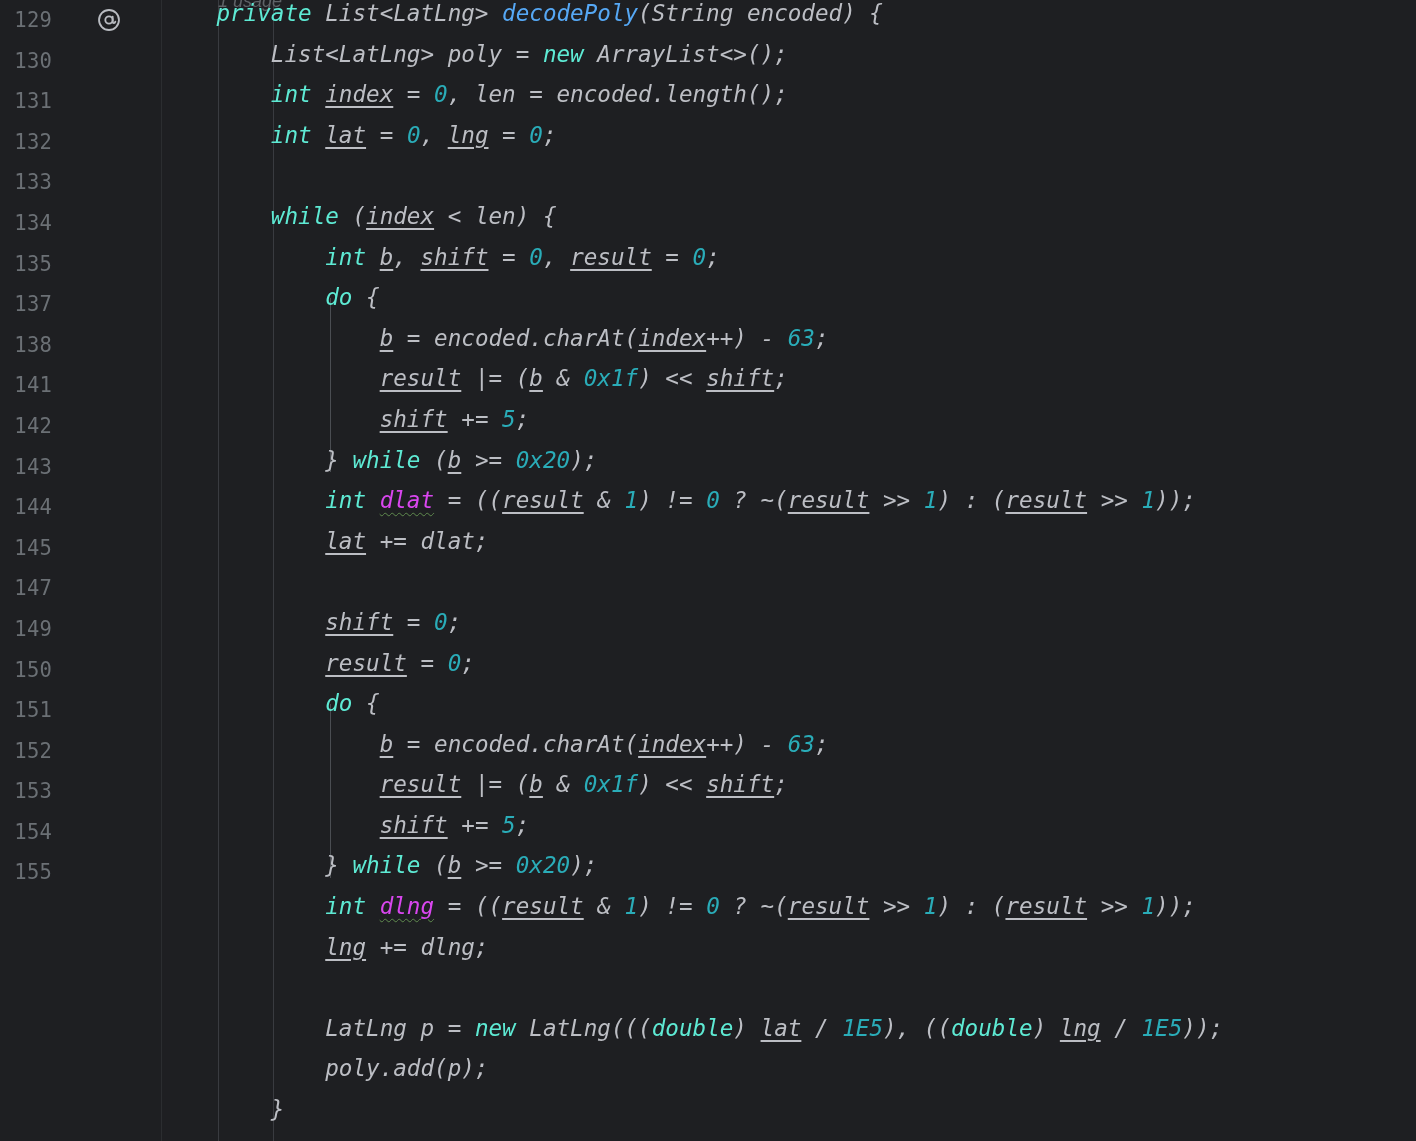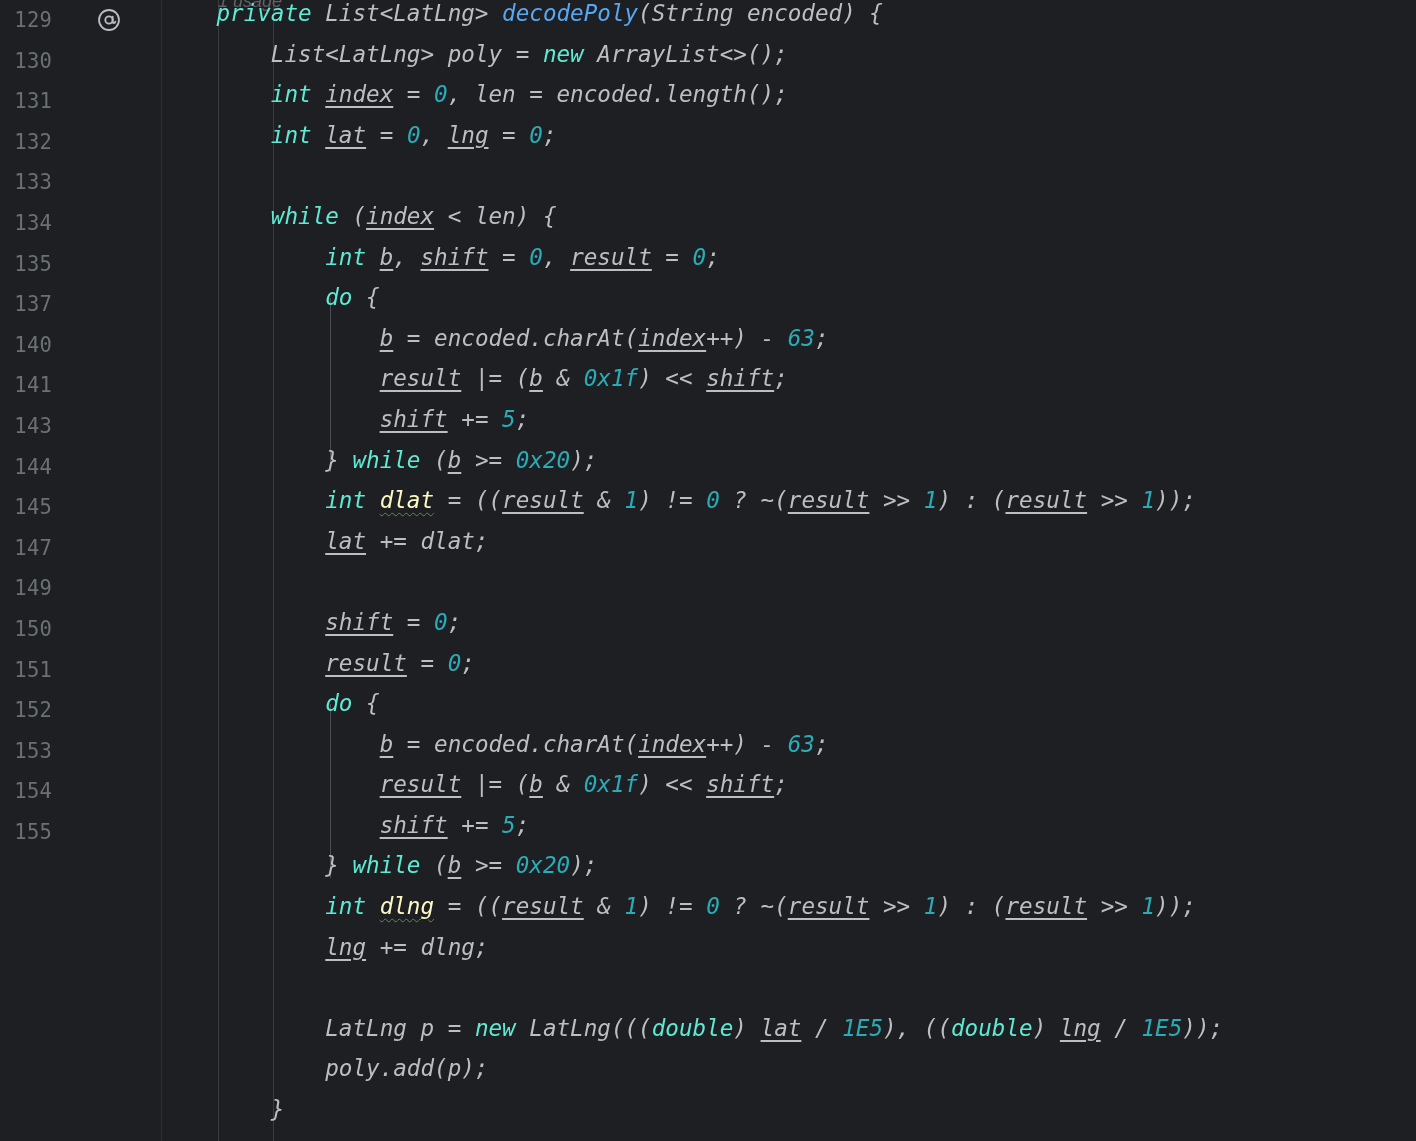--- a/index.html
+++ b/index.html
@@ -87,21 +87,21 @@
   }
   .cl { display: block; height: 40.6px; }
 
   
   .kw   { color: #5eead4; }              
   .num  { color: #2aacb8; }              
   .decl { color: #56a8f5; }              
   .plain{ color: #bcbec4; }              
   .fld  { color: #bcbec4; text-decoration: underline; text-underline-offset: 4px;
           text-decoration-thickness: 1.5px; text-decoration-color: #bcbec4; }
-  .typo { color: #fef9c3;
+  .typo { color: #d946ef;
           text-decoration: underline wavy #5f8a4e;
           text-underline-offset: 4px;
           text-decoration-thickness: 1.3px; }
 
   
   #usage-hint {
     position: absolute;
     left: 56px;
     top: -9px;
     font-size: 18px;
@@ -142,24 +142,27 @@
       <div class="gutter-row">
         <div class="lineno">134</div>
       </div>
       <div class="gutter-row">
         <div class="lineno">135</div>
       </div>
       <div class="gutter-row">
         <div class="lineno">137</div>
       </div>
       <div class="gutter-row">
-        <div class="lineno">140</div>
+        <div class="lineno">138</div>
       </div>
       <div class="gutter-row">
         <div class="lineno">141</div>
+      </div>
+      <div class="gutter-row">
+        <div class="lineno">142</div>
       </div>
       <div class="gutter-row">
         <div class="lineno">143</div>
       </div>
       <div class="gutter-row">
         <div class="lineno">144</div>
       </div>
       <div class="gutter-row">
         <div class="lineno">145</div>
       </div>

